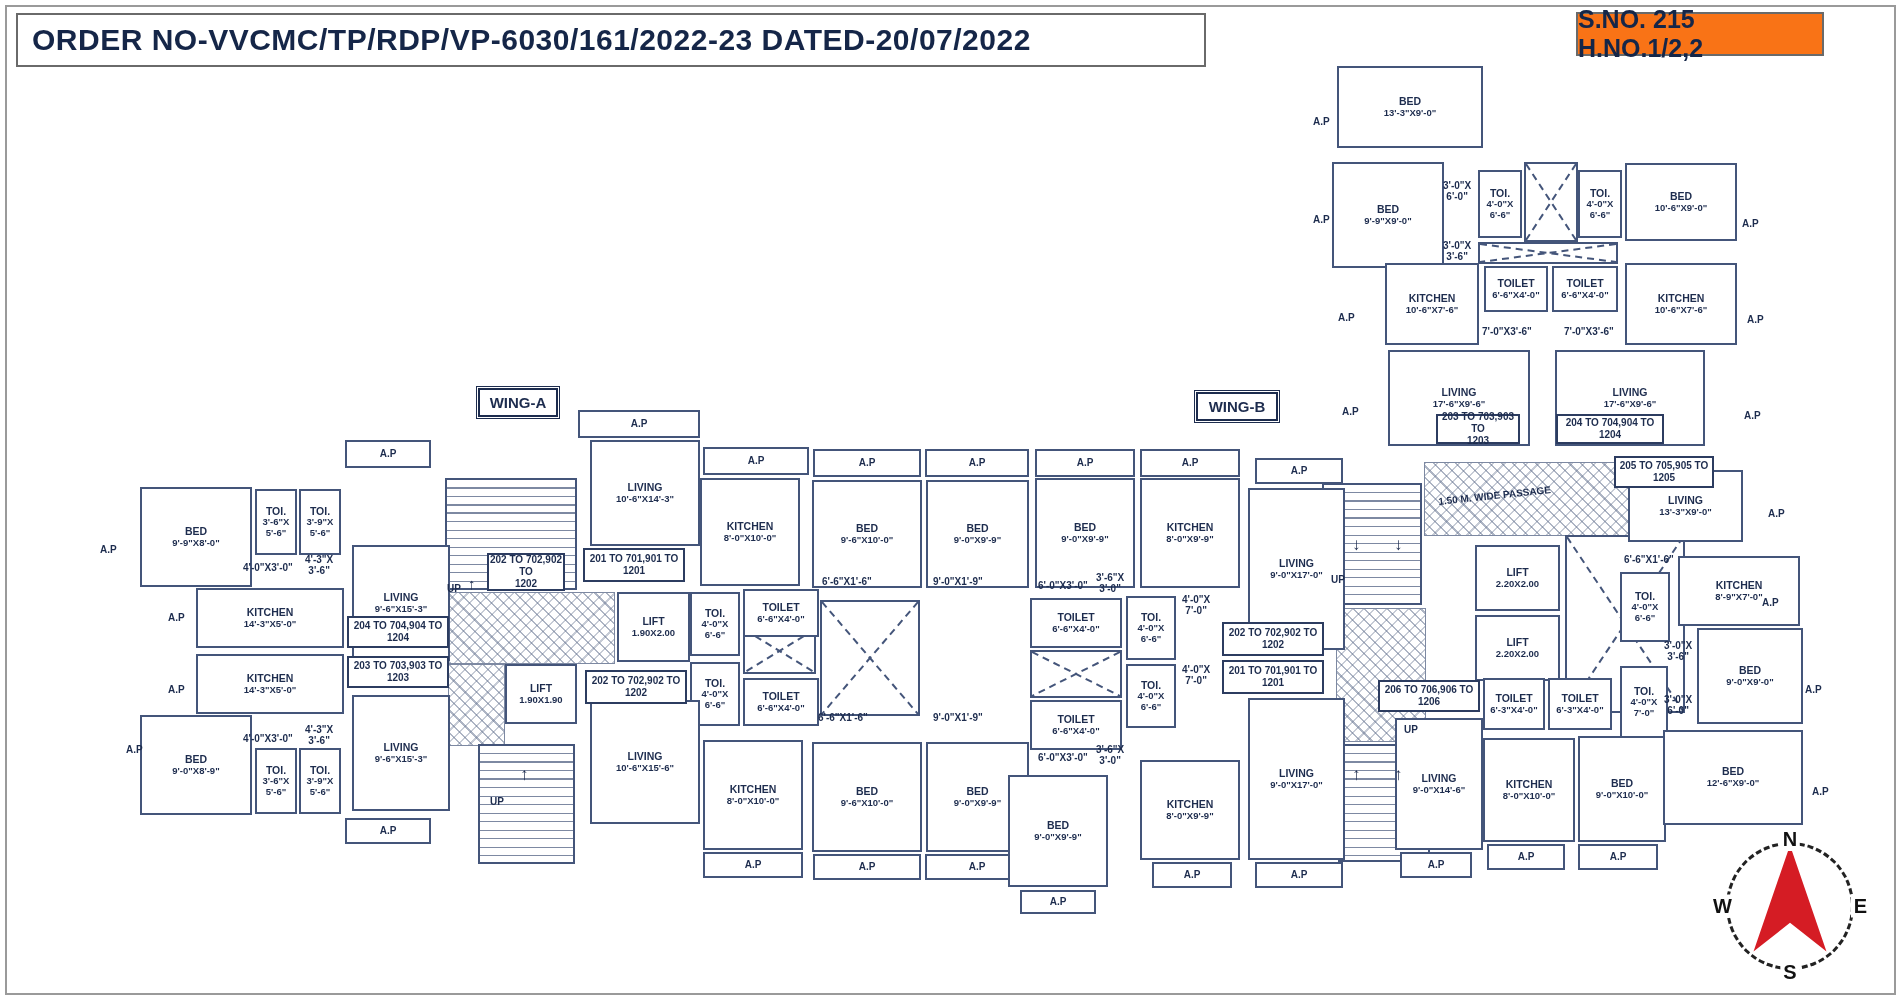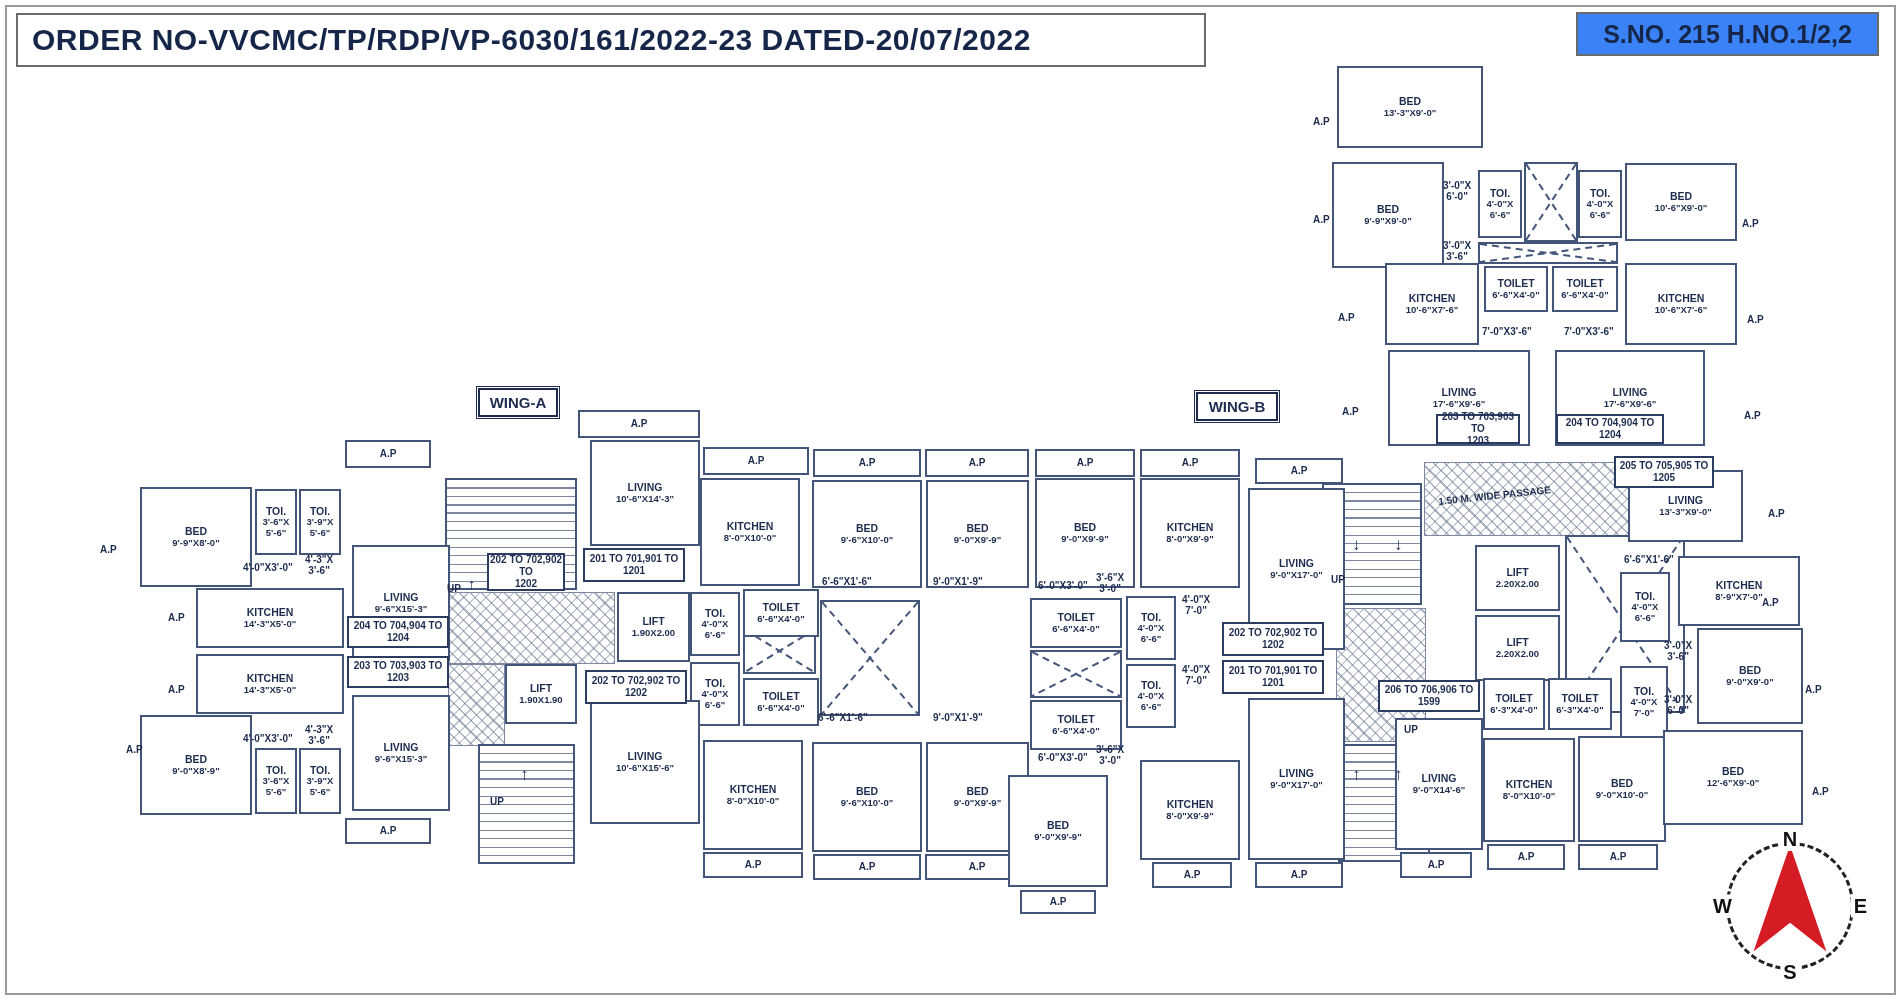--- a/index.html
+++ b/index.html
@@ -5,23 +5,23 @@
   html,body{margin:0;padding:0;background:#e8e8e8;}
   .sheet{position:relative;width:1901px;height:1000px;background:#ffffff;
          font-family:"Liberation Sans",sans-serif;color:#1d2c4e;overflow:hidden;}
   .sheet-border{position:absolute;left:5px;top:5px;right:5px;bottom:5px;
                 border:2px solid #9a9a9a;pointer-events:none;}
   
   .order-box{position:absolute;left:16px;top:13px;width:1190px;height:54px;
              border:2px solid #6a6a6a;display:flex;align-items:center;padding-left:14px;
              box-sizing:border-box;font-size:30px;font-weight:bold;letter-spacing:.5px;
              color:#152648;background:#fff;}
-  .sno-box,.village-box{position:absolute;left:1576px;width:303px;border:2px solid #6a6a6a;
+  .sno-box,.village-box{position:absolute;left:1576px;width:248px;border:2px solid #6a6a6a;
              display:flex;align-items:center;justify-content:center;box-sizing:border-box;
-             font-size:25px;font-weight:bold;color:#152648;background:#3b82f6;}
+             font-size:25px;font-weight:bold;color:#152648;background:#f97316;}
   .sno-box{top:12px;height:44px;}
   .village-box{top:54px;height:42px;}
   
   .wing-label{position:absolute;border:2px solid #1d2c4e;outline:1px solid #1d2c4e;outline-offset:1px;
               background:#fff;font-size:15px;font-weight:bold;display:flex;align-items:center;
               justify-content:center;box-sizing:border-box;}
   .wingA{left:478px;top:388px;width:80px;height:29px;}
   .wingB{left:1196px;top:392px;width:82px;height:29px;}
   
   .room{position:absolute;border:2px solid #44557a;box-sizing:border-box;background:#fff;
@@ -428,21 +428,21 @@
 1202</div>
       <div class="unitbox" style="position: absolute; left: 1222px; top: 660px; width: 102px; height: 34px;">201 TO 701,901 TO
 1201</div>
       <div class="unitbox" style="position: absolute; left: 1436px; top: 414px; width: 84px; height: 30px;">203 TO 703,903 TO
 1203</div>
       <div class="unitbox" style="position: absolute; left: 1556px; top: 414px; width: 108px; height: 30px;">204 TO 704,904 TO
 1204</div>
       <div class="unitbox" style="position: absolute; left: 1614px; top: 456px; width: 100px; height: 32px;">205 TO 705,905 TO
 1205</div>
       <div class="unitbox" style="position: absolute; left: 1378px; top: 680px; width: 102px; height: 32px;">206 TO 706,906 TO
-1599</div>
+1206</div>
       <div class="ftext" style="position: absolute; left: 100px; top: 544px;">A.P</div>
       <div class="ftext" style="position: absolute; left: 126px; top: 744px;">A.P</div>
       <div class="ftext" style="position: absolute; left: 168px; top: 612px;">A.P</div>
       <div class="ftext" style="position: absolute; left: 168px; top: 684px;">A.P</div>
       <div class="ftext" style="position: absolute; left: 1313px; top: 116px;">A.P</div>
       <div class="ftext" style="position: absolute; left: 1313px; top: 214px;">A.P</div>
       <div class="ftext" style="position: absolute; left: 1742px; top: 218px;">A.P</div>
       <div class="ftext" style="position: absolute; left: 1338px; top: 312px;">A.P</div>
       <div class="ftext" style="position: absolute; left: 1747px; top: 314px;">A.P</div>
       <div class="ftext" style="position: absolute; left: 1744px; top: 410px;">A.P</div>

